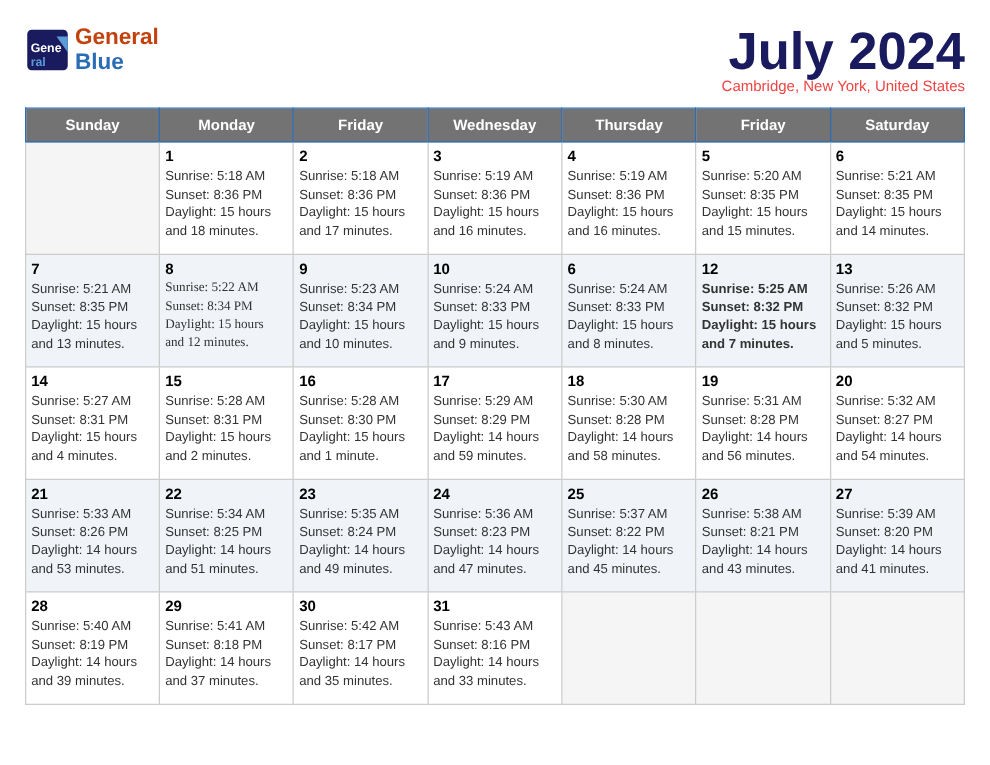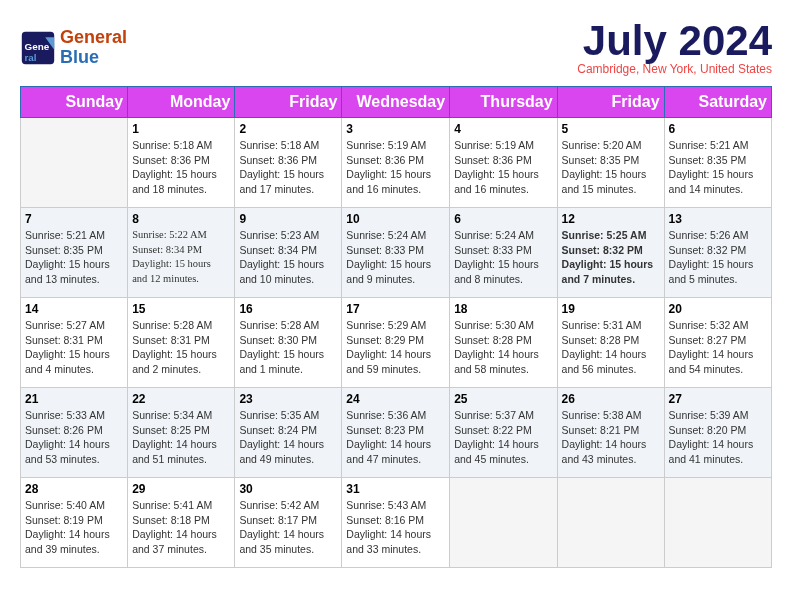--- a/index.html
+++ b/index.html
@@ -6,21 +6,21 @@
     body {
       font-family: Arial, sans-serif;
       background: #fff;
       width: 792px;
       min-height: 612px;
       padding: 20px;
     }
     .header {
       display: flex;
       justify-content: space-between;
-      align-items: center;
+      align-items: flex-start;
       margin-bottom: 10px;
     }
     .logo {
       display: flex;
       align-items: center;
     }
     .logo-text {
       font-size: 18px;
       font-weight: bold;
       color: #1a1a5e;
@@ -46,25 +46,25 @@
     .location {
       font-size: 12px;
       color: #ef4444;
     }
     .calendar {
       width: 100%;
       border-collapse: collapse;
       font-size: 11px;
     }
     .calendar th {
-      background: #d946ef;
+      background: #737373;
       color: #fff;
       padding: 6px 4px;
-      text-align: right;
-      font-size: 16px;
+      text-align: center;
+      font-size: 12px;
       border: 1px solid #2a6db5;
     }
     .calendar td {
       border: 1px solid #ccc;
       vertical-align: top;
       padding: 4px 4px;
       width: 108px;
       min-height: 80px;
       height: 90px;
       background: #fff;

